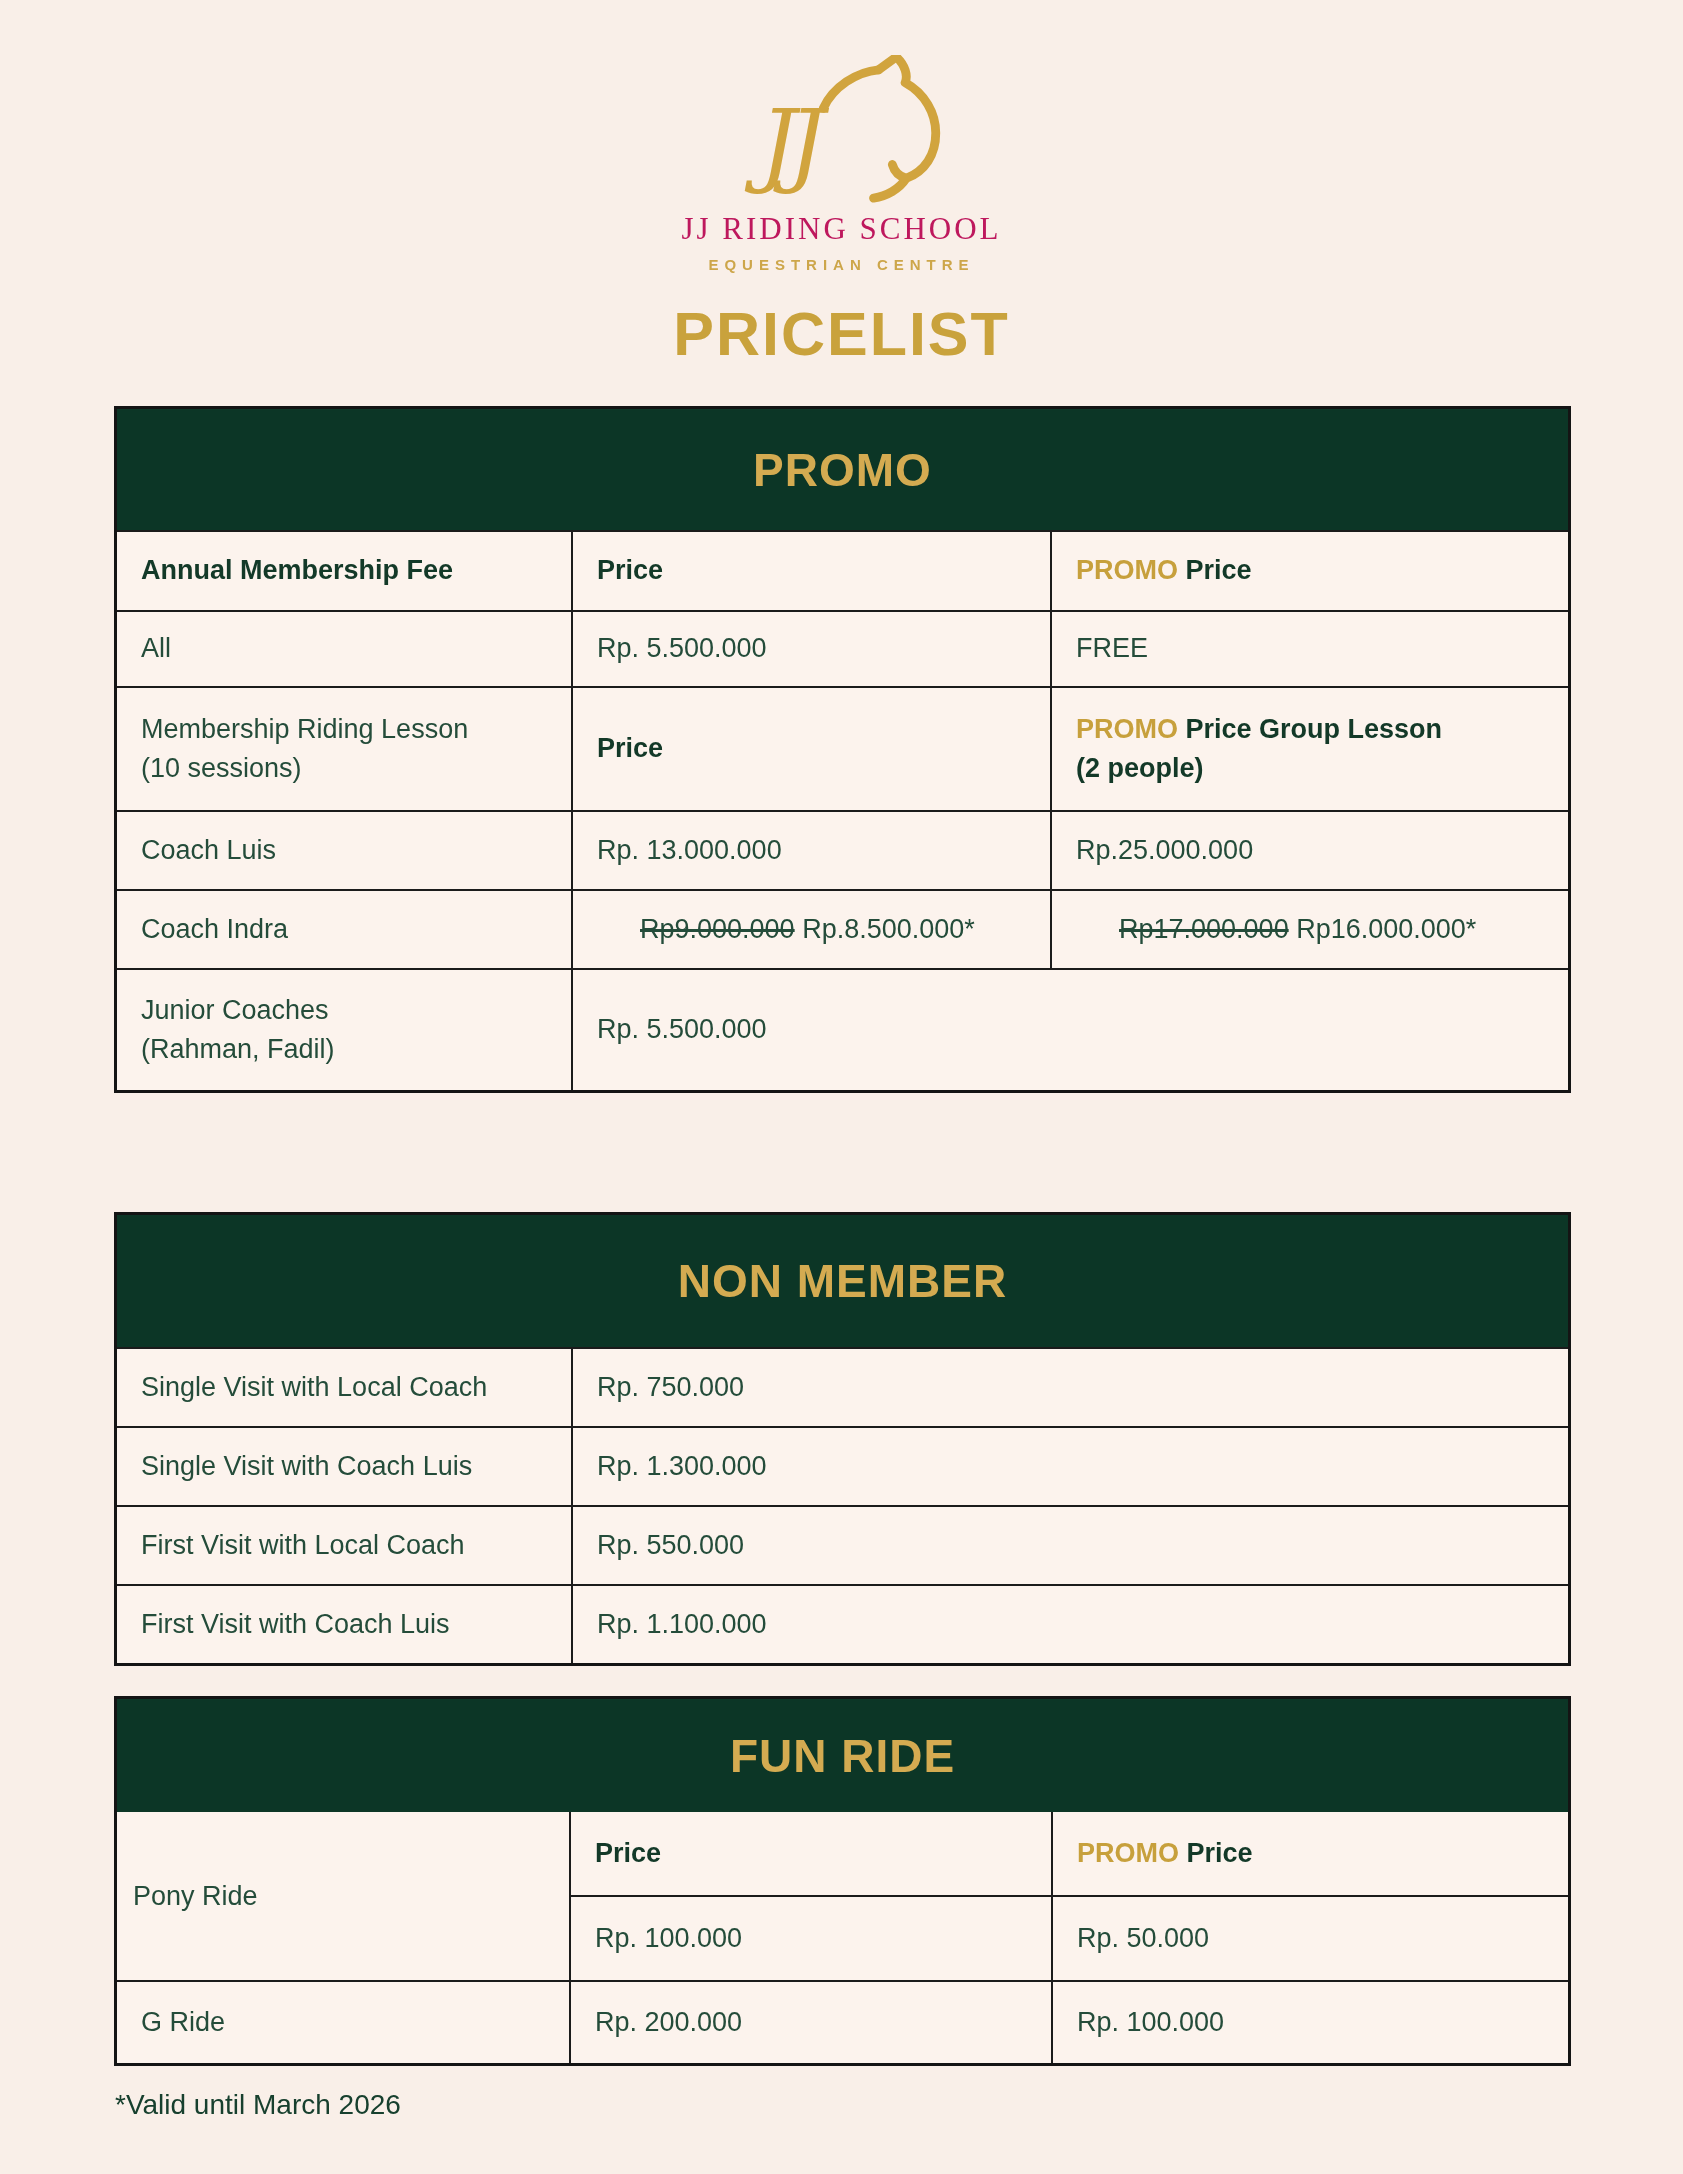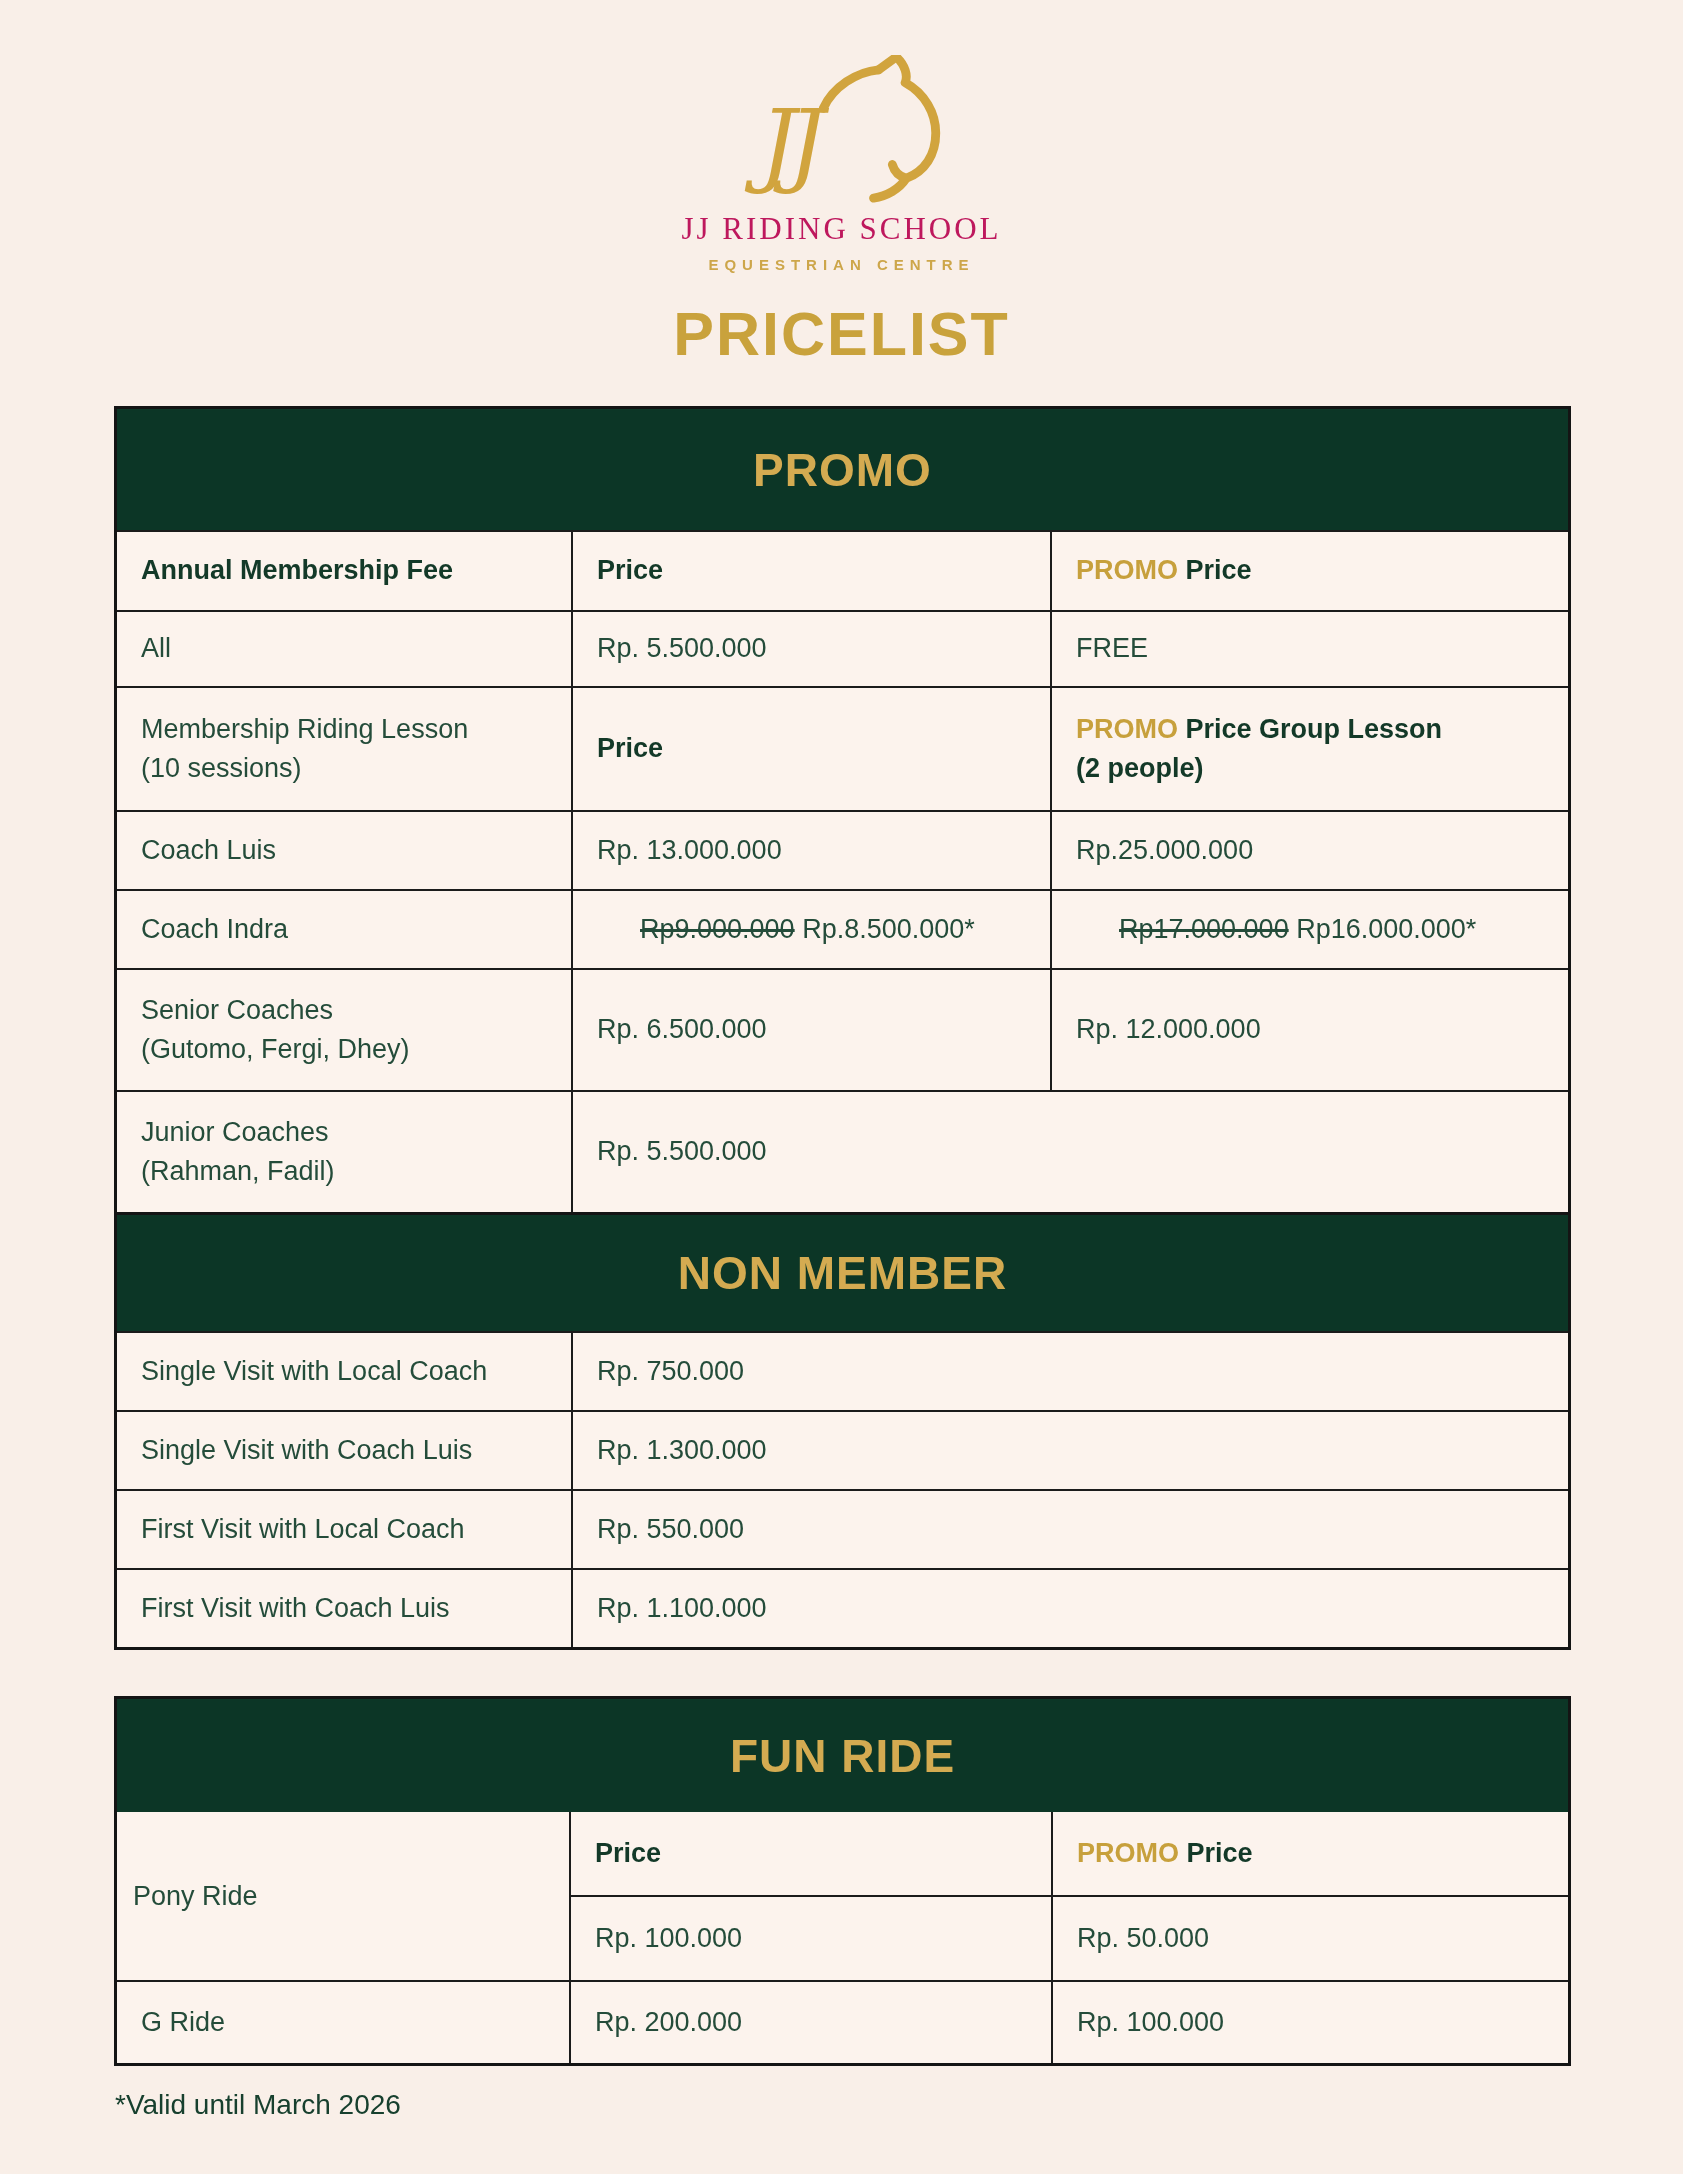--- a/index.html
+++ b/index.html
@@ -40,21 +40,21 @@
   .bold { font-weight:bold; color:#133928; }
   .gold { font-weight:bold; color:#c7a03c; }
   .strike { text-decoration:line-through; text-decoration-thickness:2.5px;margin-left:43px; }
   
   .rh-head { height:80px; }
   .rh-all { height:76px; }
   .rh-lesson { height:124px; }
   .rh-coach { height:79px; }
   .rh-tall { height:122px; }
   .band-member { height:121px; }
-  .band-nm { height:116px; }
+  .band-nm { height:132px; }
   .band-fr { height:113px; }
   .rh-nm { height:79px; }
   
   .fr-body { display:grid; grid-template-columns:452px 482px 1fr; grid-template-rows:83px 85px 83px; }
   .fr-cell {
     display:flex; flex-direction:column; justify-content:center; align-items:flex-start;
     padding-left:24px; font-size:27px;
   }
   .fr-pony { grid-column:1; grid-row:1 / 3;padding-left:16px; }
   .fr-bl { border-left:2px solid #1b1b1b; }
@@ -120,28 +120,20 @@
     <div class="trow rh-coach">
       <div class="cell c1">Coach Indra</div>
       <div class="cell c2">
         <div><span class="strike">Rp9.000.000</span><span> Rp.8.500.000*</span></div>
       </div>
       <div class="cell c3">
         <div><span class="strike">Rp17.000.000</span><span> Rp16.000.000*</span></div>
       </div>
     </div>
 
-    <div class="trow rh-tall">
-      <div class="cell c1">
-        <span>Senior Coaches</span>
-        <span>(Gutomo, Fergi, Dhey)</span>
-      </div>
-      <div class="cell c2">Rp. 6.500.000</div>
-      <div class="cell c3">Rp. 12.000.000</div>
-    </div>
 
     <div class="trow rh-tall">
       <div class="cell c1">
         <span>Junior Coaches</span>
         <span>(Rahman, Fadil)</span>
       </div>
       <div class="cell c2">Rp. 5.500.000</div>
     </div>
   </div>
 

